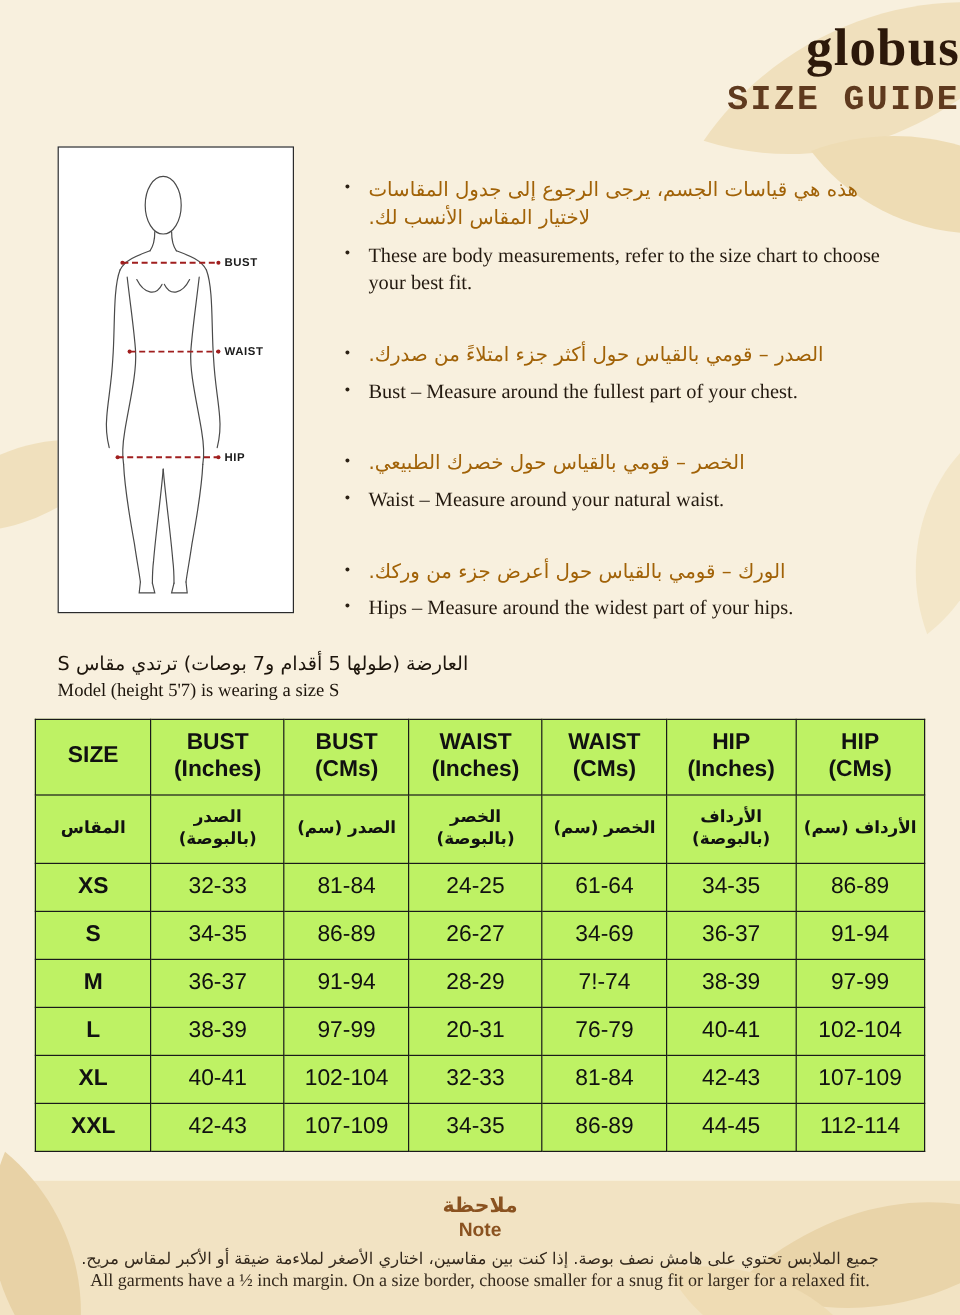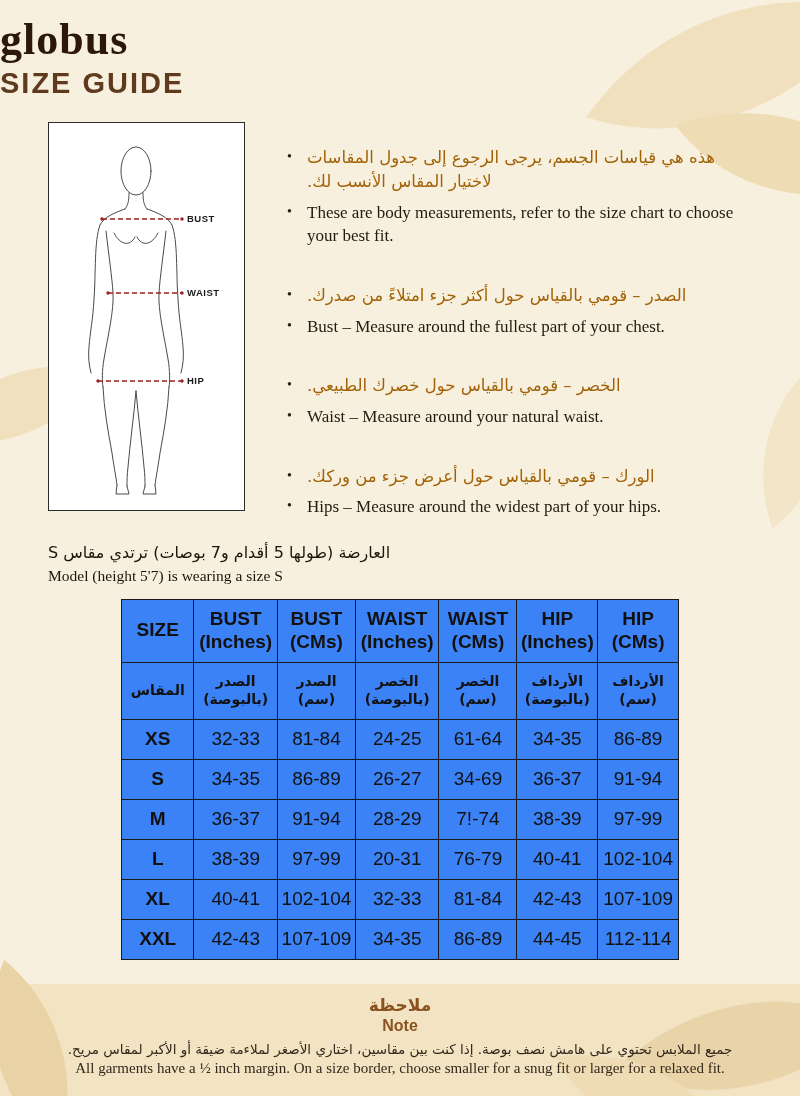--- a/index.html
+++ b/index.html
@@ -6,27 +6,27 @@
   body {
     width:800px; height:1096px; position:relative; overflow:hidden;
     background:#f8f0de;
     font-family:"Liberation Serif", serif;
     color:#2e2013;
   }
   .leaf { position:absolute; pointer-events:none; }
   .leaf.bg { z-index:-1; }
   .leaf.fg { z-index:2; }
 
-  .header { text-align:left; padding-top:18px; position:relative; }
+  .header { text-align:right; padding-top:18px; position:relative; }
   .logo {
     font-family:"Liberation Serif", serif; font-weight:bold;
     font-size:44px; line-height:1; color:#2c180a; letter-spacing:1px;
   }
   .title {
-    font-family:Liberation Sans, sans-serif; font-weight:bold;
+    font-family:Liberation Mono, monospace; font-weight:bold;
     font-size:29px; line-height:1; color:#5f3a1e; letter-spacing:2px; margin-top:7px;
   }
 
   .measure-row { display:flex; margin:24px 30px 0 48px; }
   .figure-box {
     width:195px; height:387px; flex:none; background:#ffffff;
     border:1px solid #2b2b2b; display:flex; align-items:center; justify-content:center;
   }
   .bullets { margin-left:42px; padding-top:24px; width:470px; }
   .bullet-group { margin-bottom:36px; }
@@ -43,21 +43,21 @@
 
   .model-note { margin:24px 48px 0; }
   .model-ar {
     direction:rtl; text-align:left;
     font-family:"DejaVu Sans", sans-serif; font-size:16px; color:#1d150c;
   }
   .model-en { font-size:15.5px; margin-top:5px; color:#1d150c; }
 
   table.size-chart {
     border-collapse:collapse; table-layout:fixed;
-    width:558px; margin:14px auto 0; background:#3b82f6;
+    width:742px; margin:14px auto 0; background:#bef264;
   }
   .size-chart th, .size-chart td {
     border:1.5px solid #1a1a1a; text-align:center; vertical-align:middle;
     font-family:"Liberation Sans", sans-serif; color:#111111; padding:0 2px;
   }
   .size-chart thead tr.en-head th { font-size:19px; font-weight:bold; height:62px; line-height:1.2; }
   .size-chart thead tr.ar-head th {
     font-family:"DejaVu Sans", sans-serif; font-size:14px; font-weight:bold; height:56px; line-height:1.25;
   }
   .h1, .h2 { display:block; }

